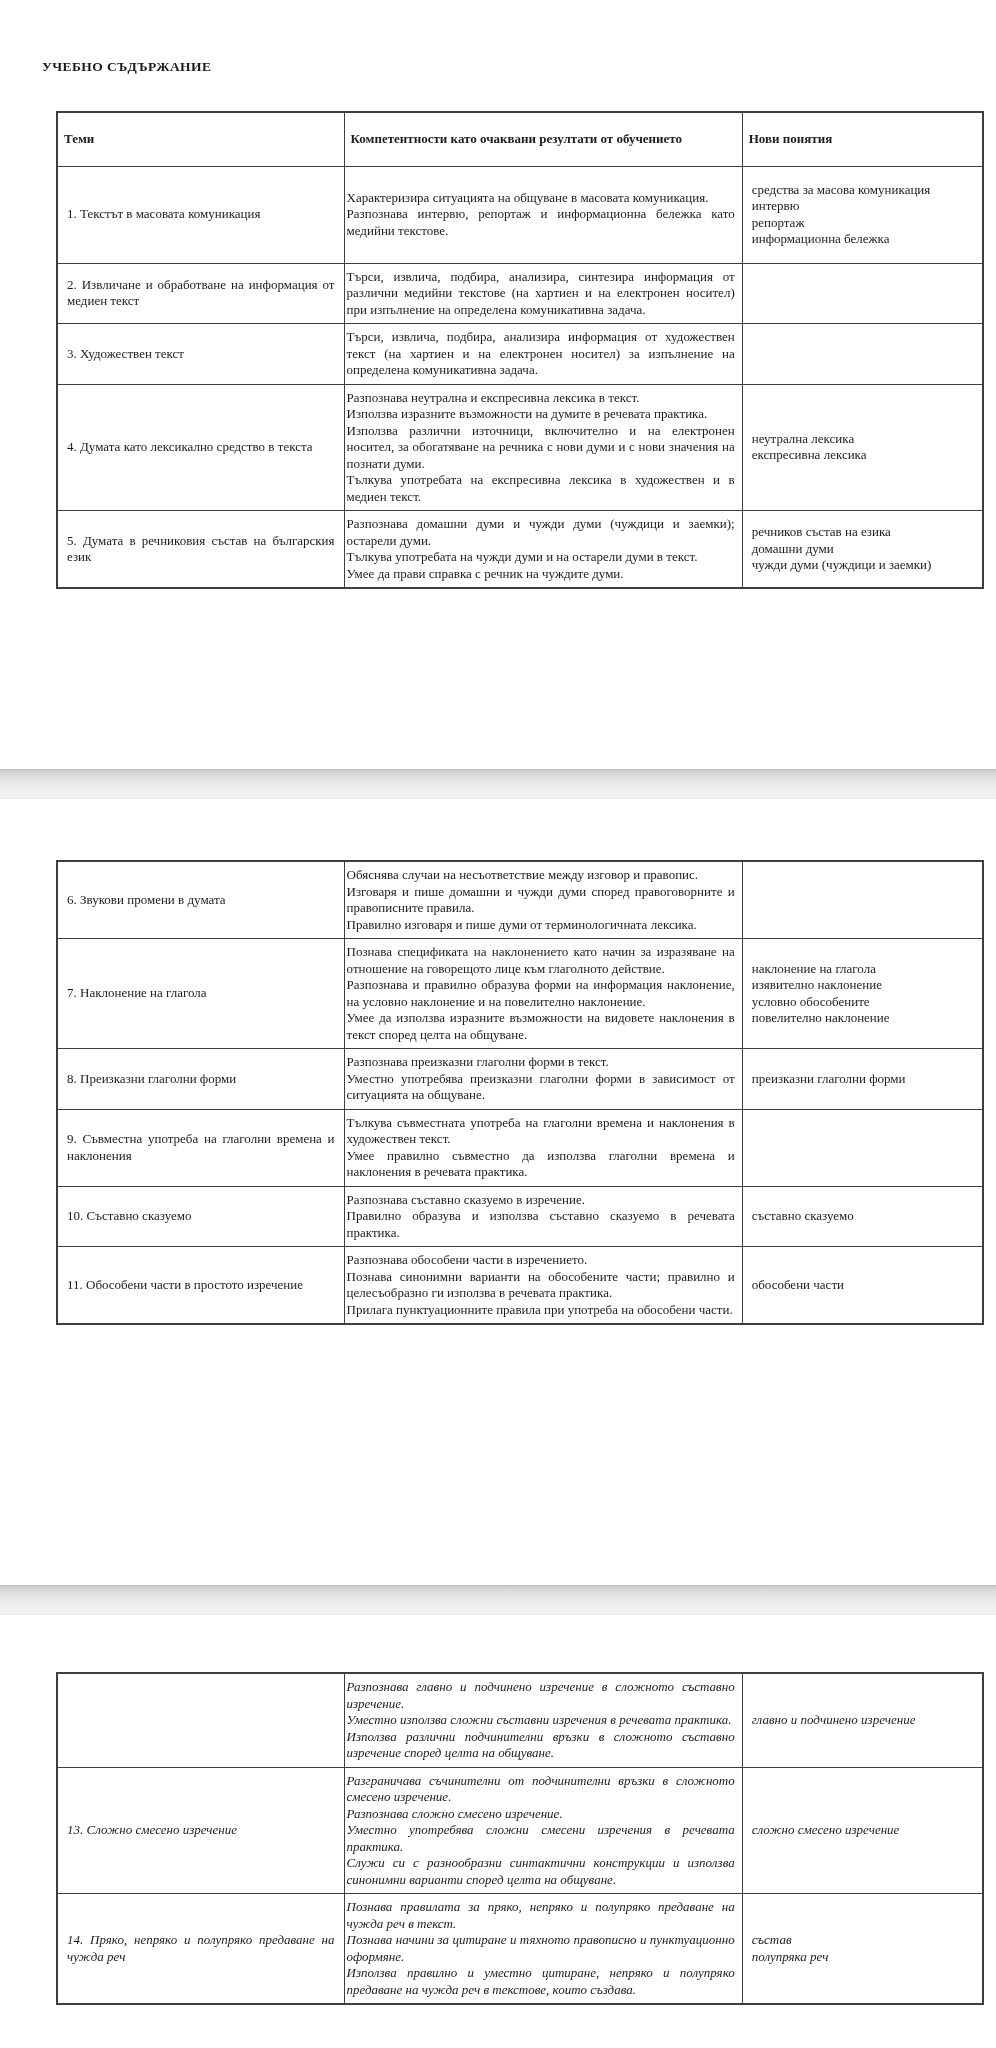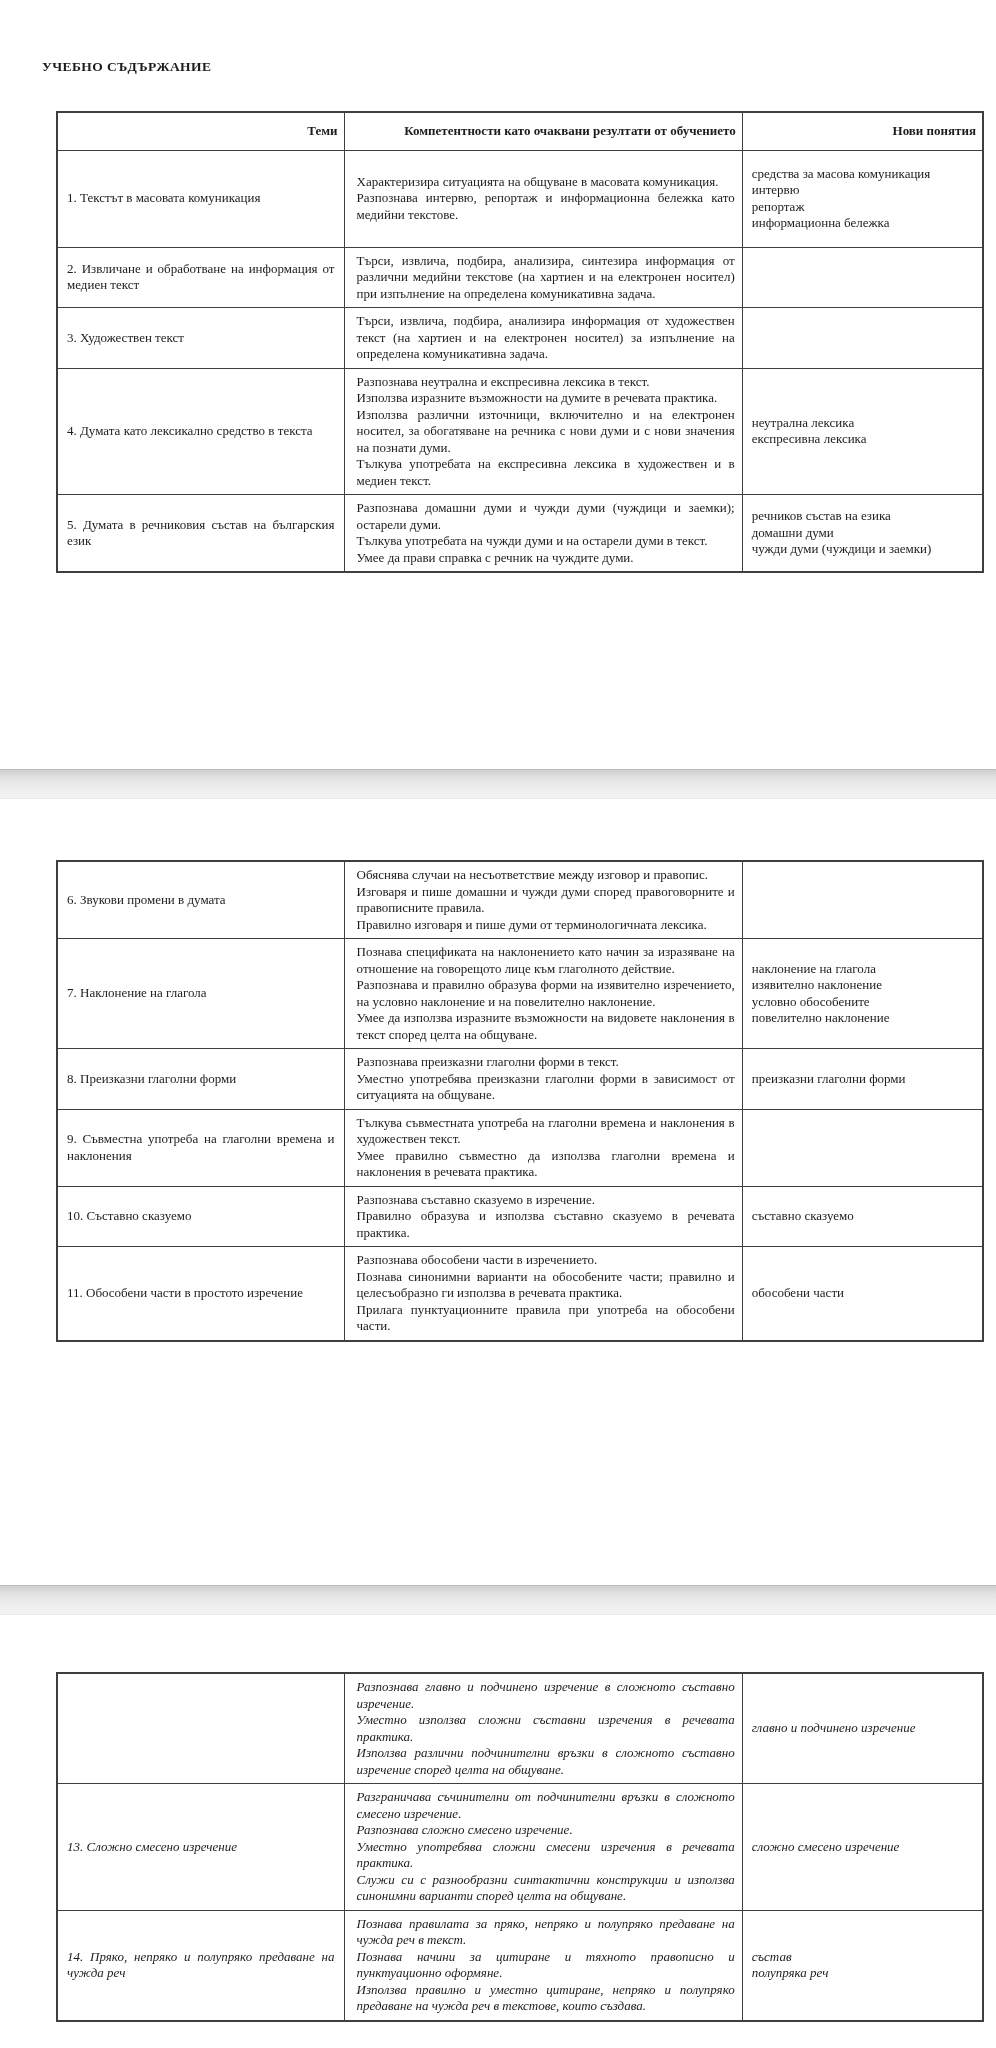--- a/index.html
+++ b/index.html
@@ -49,31 +49,31 @@
     border: 1px solid #3f3f3f;
     font-size: 13px;
     line-height: 16.5px;
     vertical-align: middle;
     padding: 5px 8px;
     box-sizing: border-box;
     overflow: hidden;
   }
   .content-table th {
     font-weight: bold;
-    text-align: right;
-    padding: 10px 6px;
+    text-align: left;
+    padding: 18px 6px;
   }
   td.col-topic {
     text-align: justify;
     padding-left: 9px;
     padding-right: 9px;
   }
   td.col-comp {
     text-align: justify;
-    padding-left: 12px;
+    padding-left: 2px;
     padding-right: 7px;
   }
   td.col-new {
     text-align: left;
     padding-left: 9px;
   }
   .page-1 tbody tr:first-child td { padding-top: 15px; padding-bottom: 15px; }
   .line { margin: 0; }
 </style>
 </head>
@@ -170,21 +170,21 @@
               <div class="line">Обяснява случаи на несъответствие между изговор и правопис.</div>
               <div class="line">Изговаря и пише домашни и чужди думи според правоговорните и правописните правила.</div>
               <div class="line">Правилно изговаря и пише думи от терминологичната лексика.</div>
             </td>
             <td class="col-new"></td>
           </tr>
           <tr>
             <td class="col-topic">7. Наклонение на  глагола</td>
             <td class="col-comp">
               <div class="line">Познава спецификата на наклонението като начин за изразяване на отношение на говорещото лице към глаголното действие.</div>
-              <div class="line">Разпознава и правилно образува форми на изявително изречението, на условно наклонение и на повелително наклонение.</div>
+              <div class="line">Разпознава и правилно образува форми на информация наклонение, на условно наклонение и на повелително наклонение.</div>
               <div class="line">Умее да използва изразните възможности на видовете наклонения в текст според целта на общуване.</div>
             </td>
             <td class="col-new">
               <div class="line">наклонение на глагола</div>
               <div class="line">изявително наклонение</div>
               <div class="line">условно обособените</div>
               <div class="line">повелително наклонение</div>
             </td>
           </tr>
           <tr>

